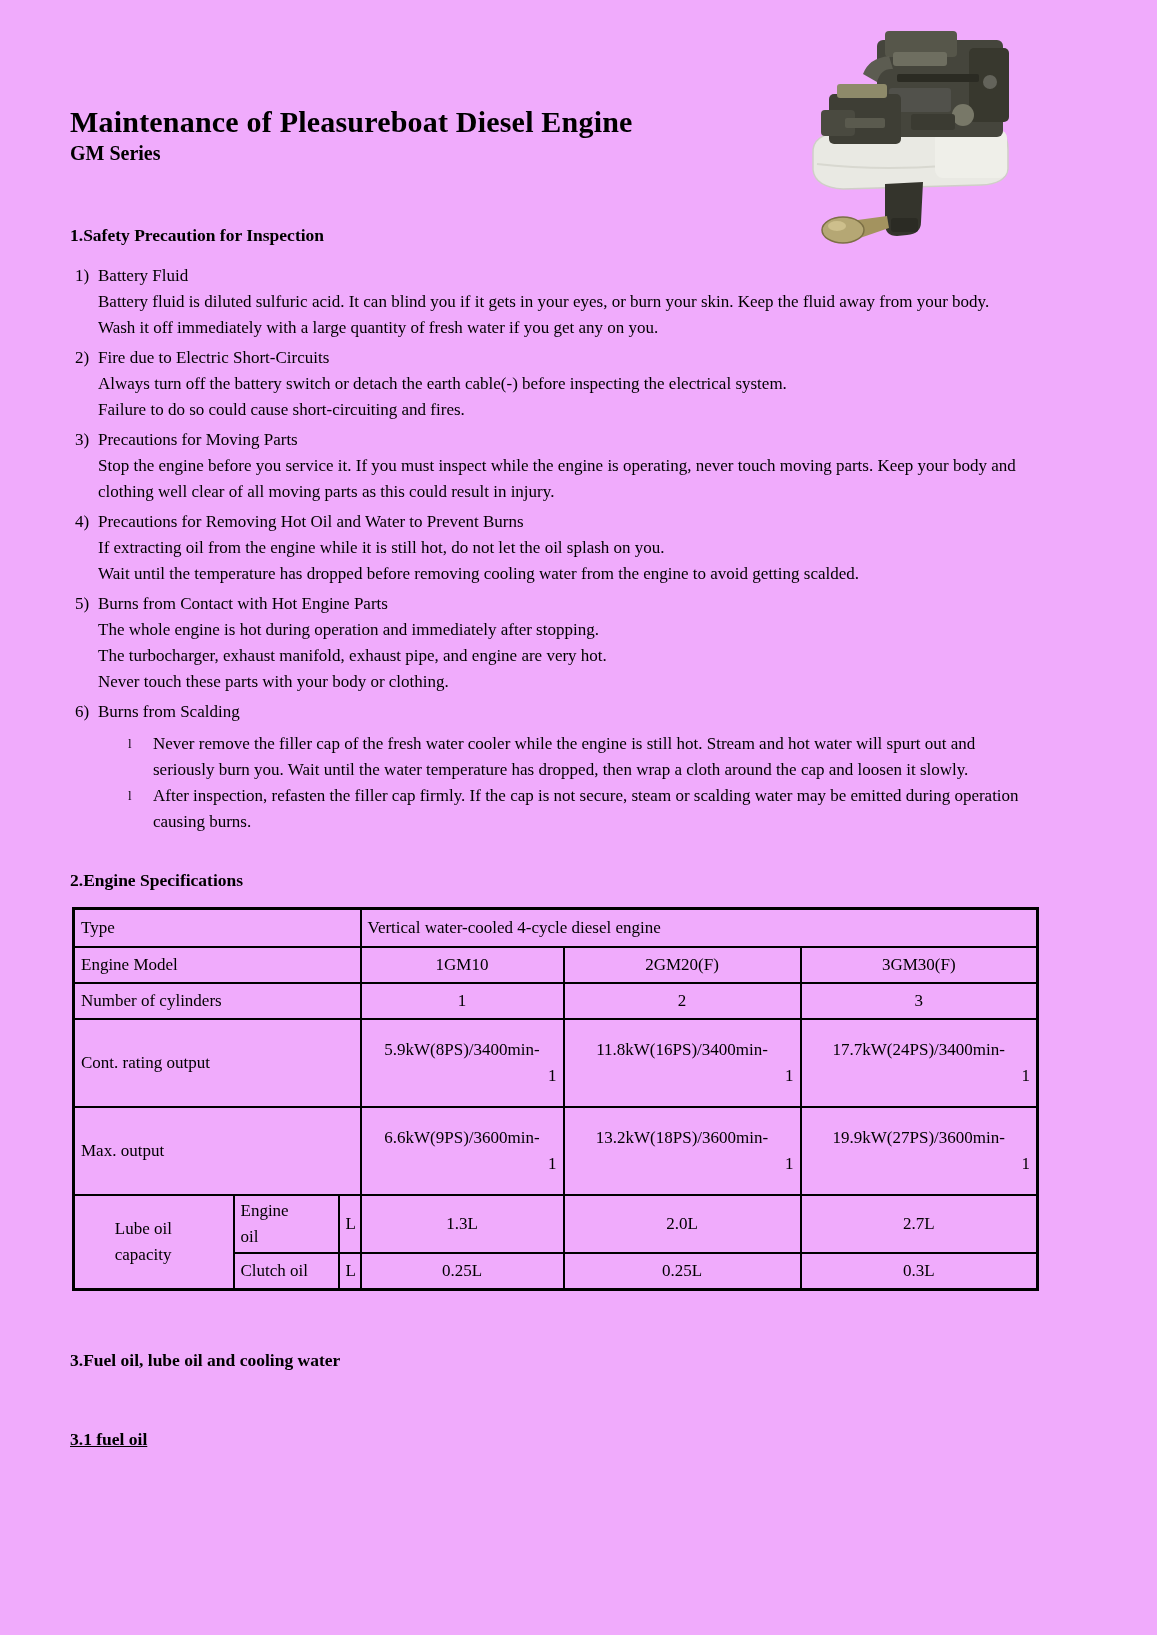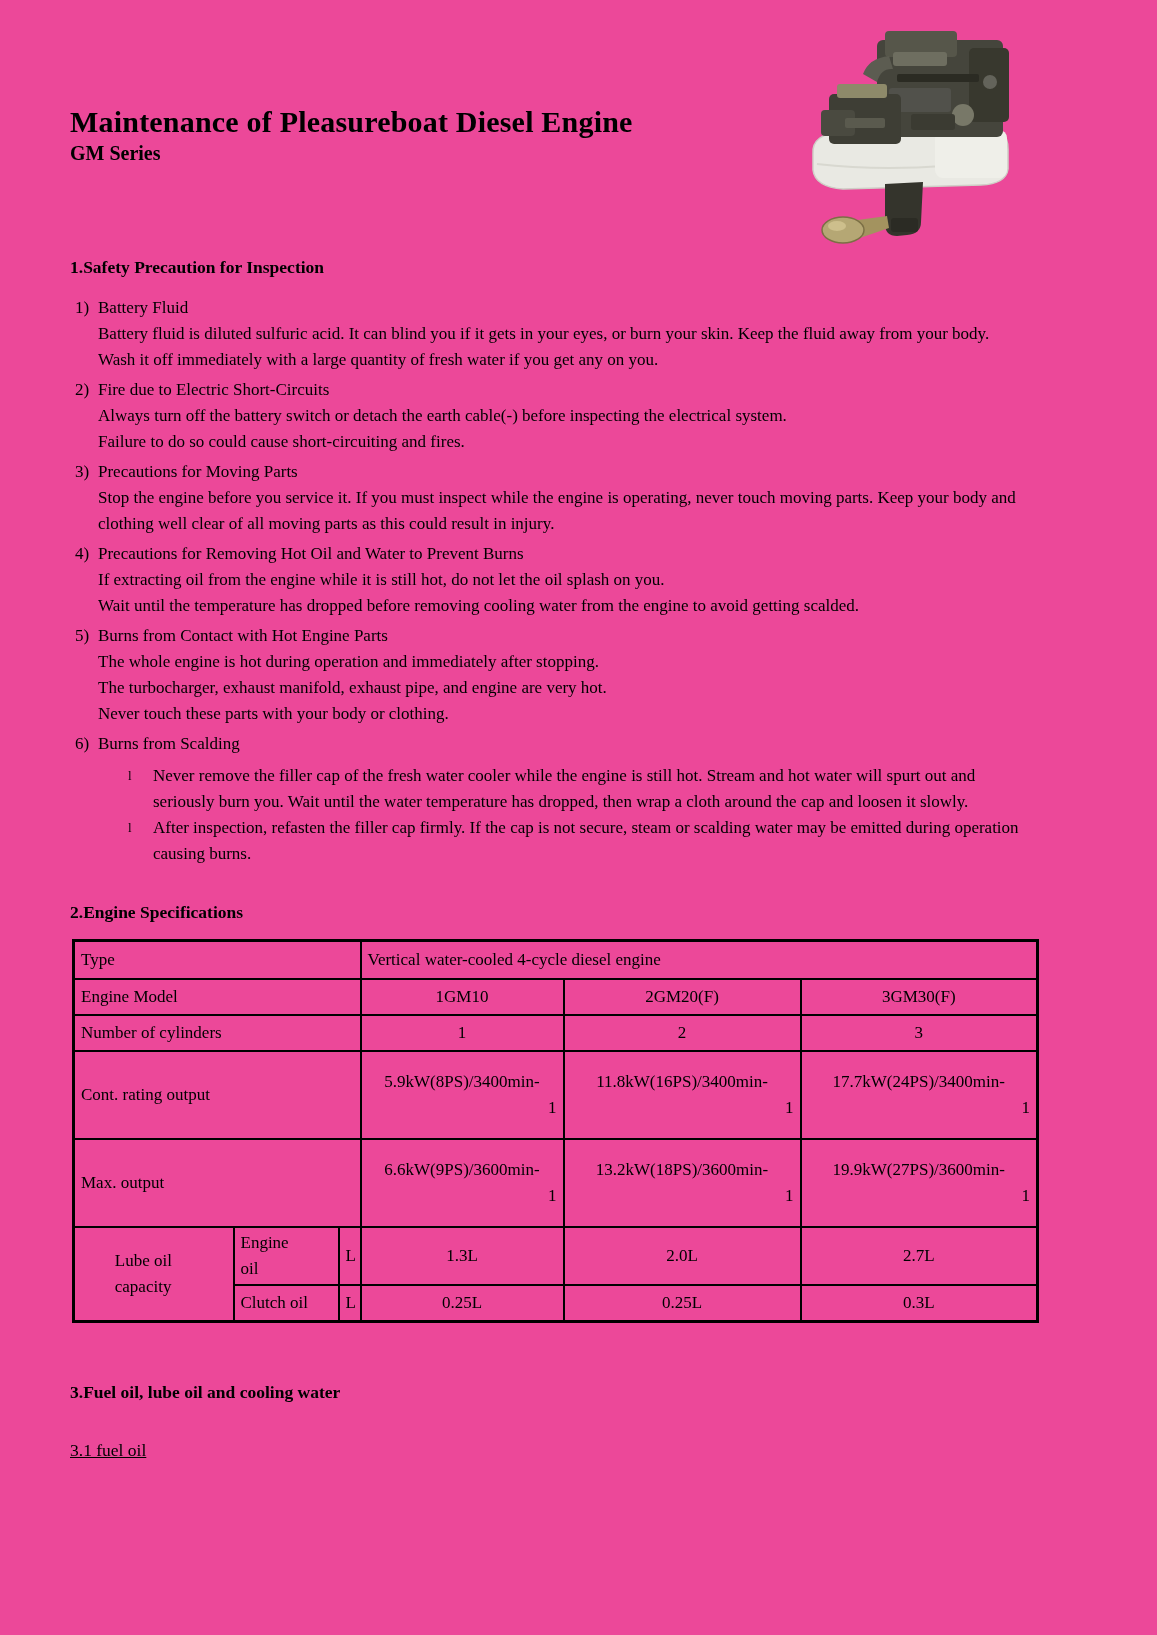--- a/index.html
+++ b/index.html
@@ -1,20 +1,20 @@
 <!DOCTYPE html>
 <html><head>
 <meta charset="utf-8">
 <style>
   html, body { margin: 0; padding: 0; background: #ffffff; }
   .page {
     position: relative;
     width: 1157px;
     height: 1635px;
-    background: #ec4899;
+    background: #f0abfc;
     font-family: "Liberation Serif", serif;
     color: #000;
     overflow: hidden;
   }
   .content { padding: 0 0 0 70px; width: 967px; }
 
   
   .title {
     margin: 104px 0 0 0;
     font-size: 30px;
@@ -30,21 +30,21 @@
   .engine-photo {
     position: absolute;
     left: 785px;
     top: 22px;
     width: 240px;
     height: 235px;
   }
 
   
   .sec1-heading {
-    margin-top: 88px;
+    margin-top: 56px;
     font-size: 17.5px;
     line-height: 26px;
     font-weight: bold;
   }
   .safety-list { margin-top: 3px; font-size: 17px; line-height: 26px; width: 952px; }
   .item { padding-left: 5px; }
   .item + .item { margin-top: 4px; }
   .item-head { display: flex; }
   .item-num { flex: 0 0 23px; }
   .item-title { flex: 1; }
@@ -94,24 +94,24 @@
   td.nowrap { white-space: nowrap; }
 
   
   .sec3-heading {
     margin-top: 56px;
     font-size: 17.5px;
     line-height: 26px;
     font-weight: bold;
   }
   .sec31-heading {
-    margin-top: 17px;
+    margin-top: 38px;
     font-size: 17.5px;
     line-height: 26px;
-    font-weight: normal;
+    font-weight: bold;
     text-decoration: underline;
     display: inline-block;
   }
 </style>
 </head>
 <body>
 
 <div class="page">
 
   <svg class="engine-photo" viewBox="0 0 240 235" xmlns="http://www.w3.org/2000/svg">

